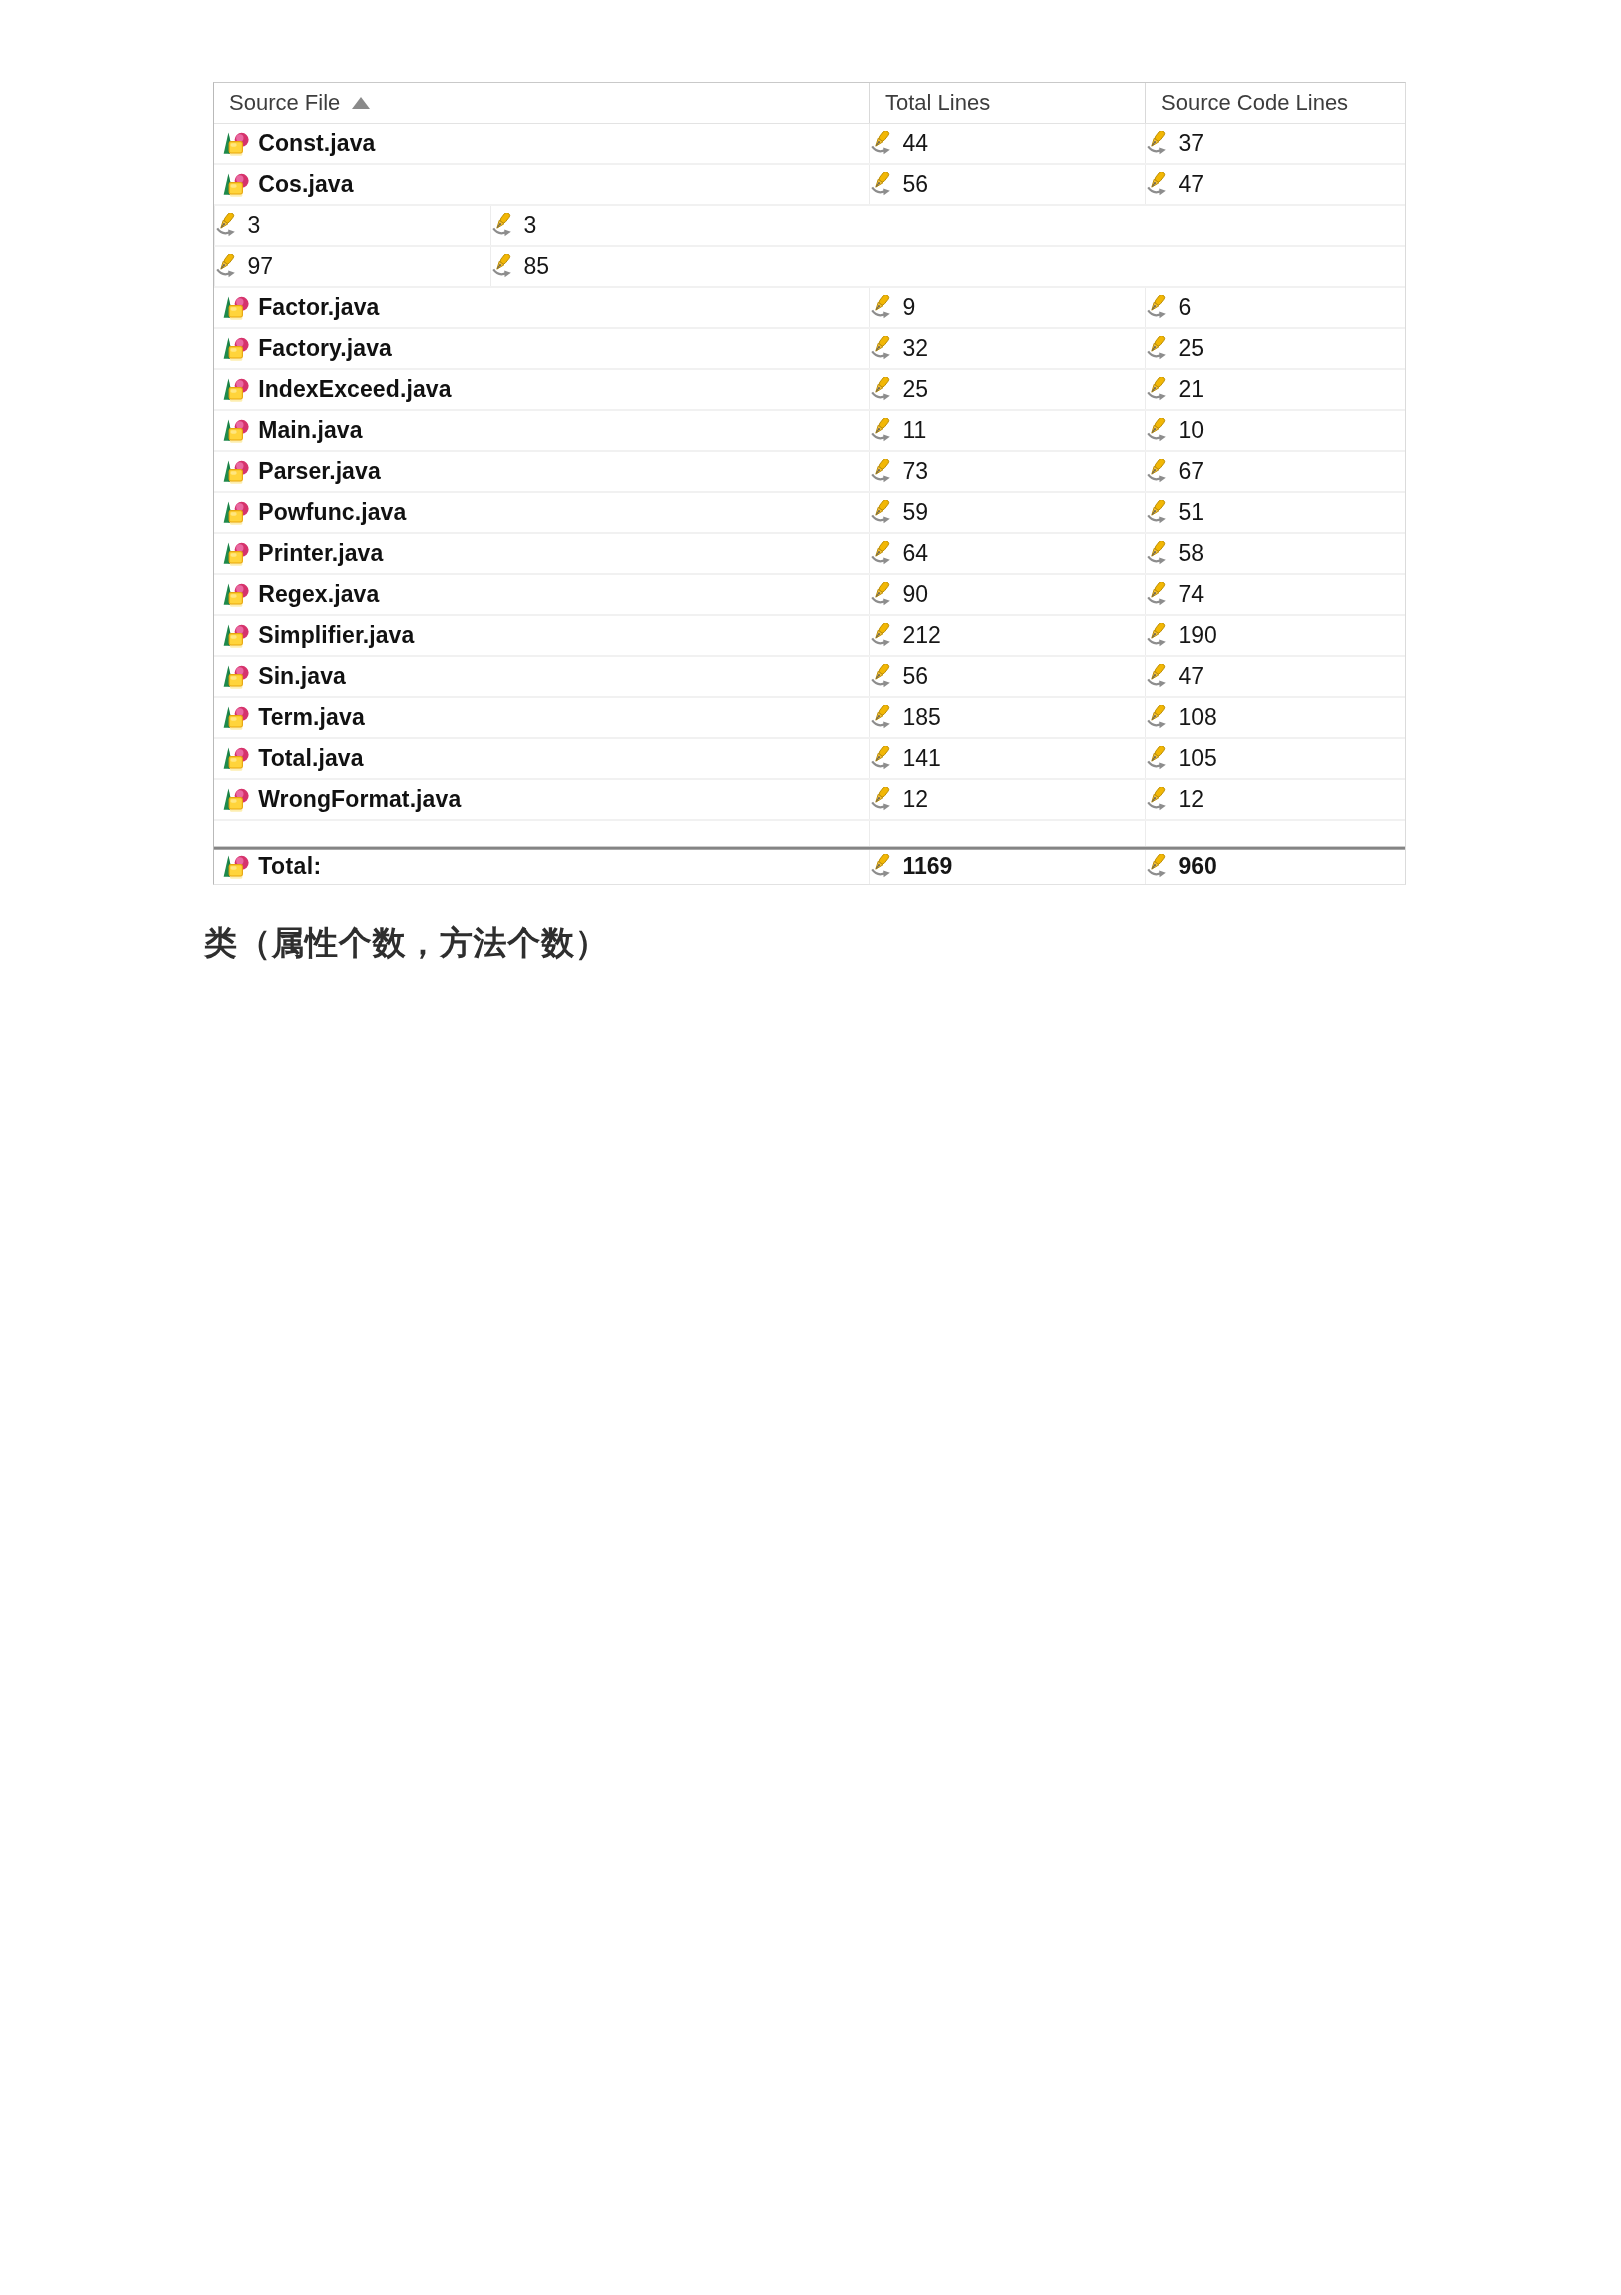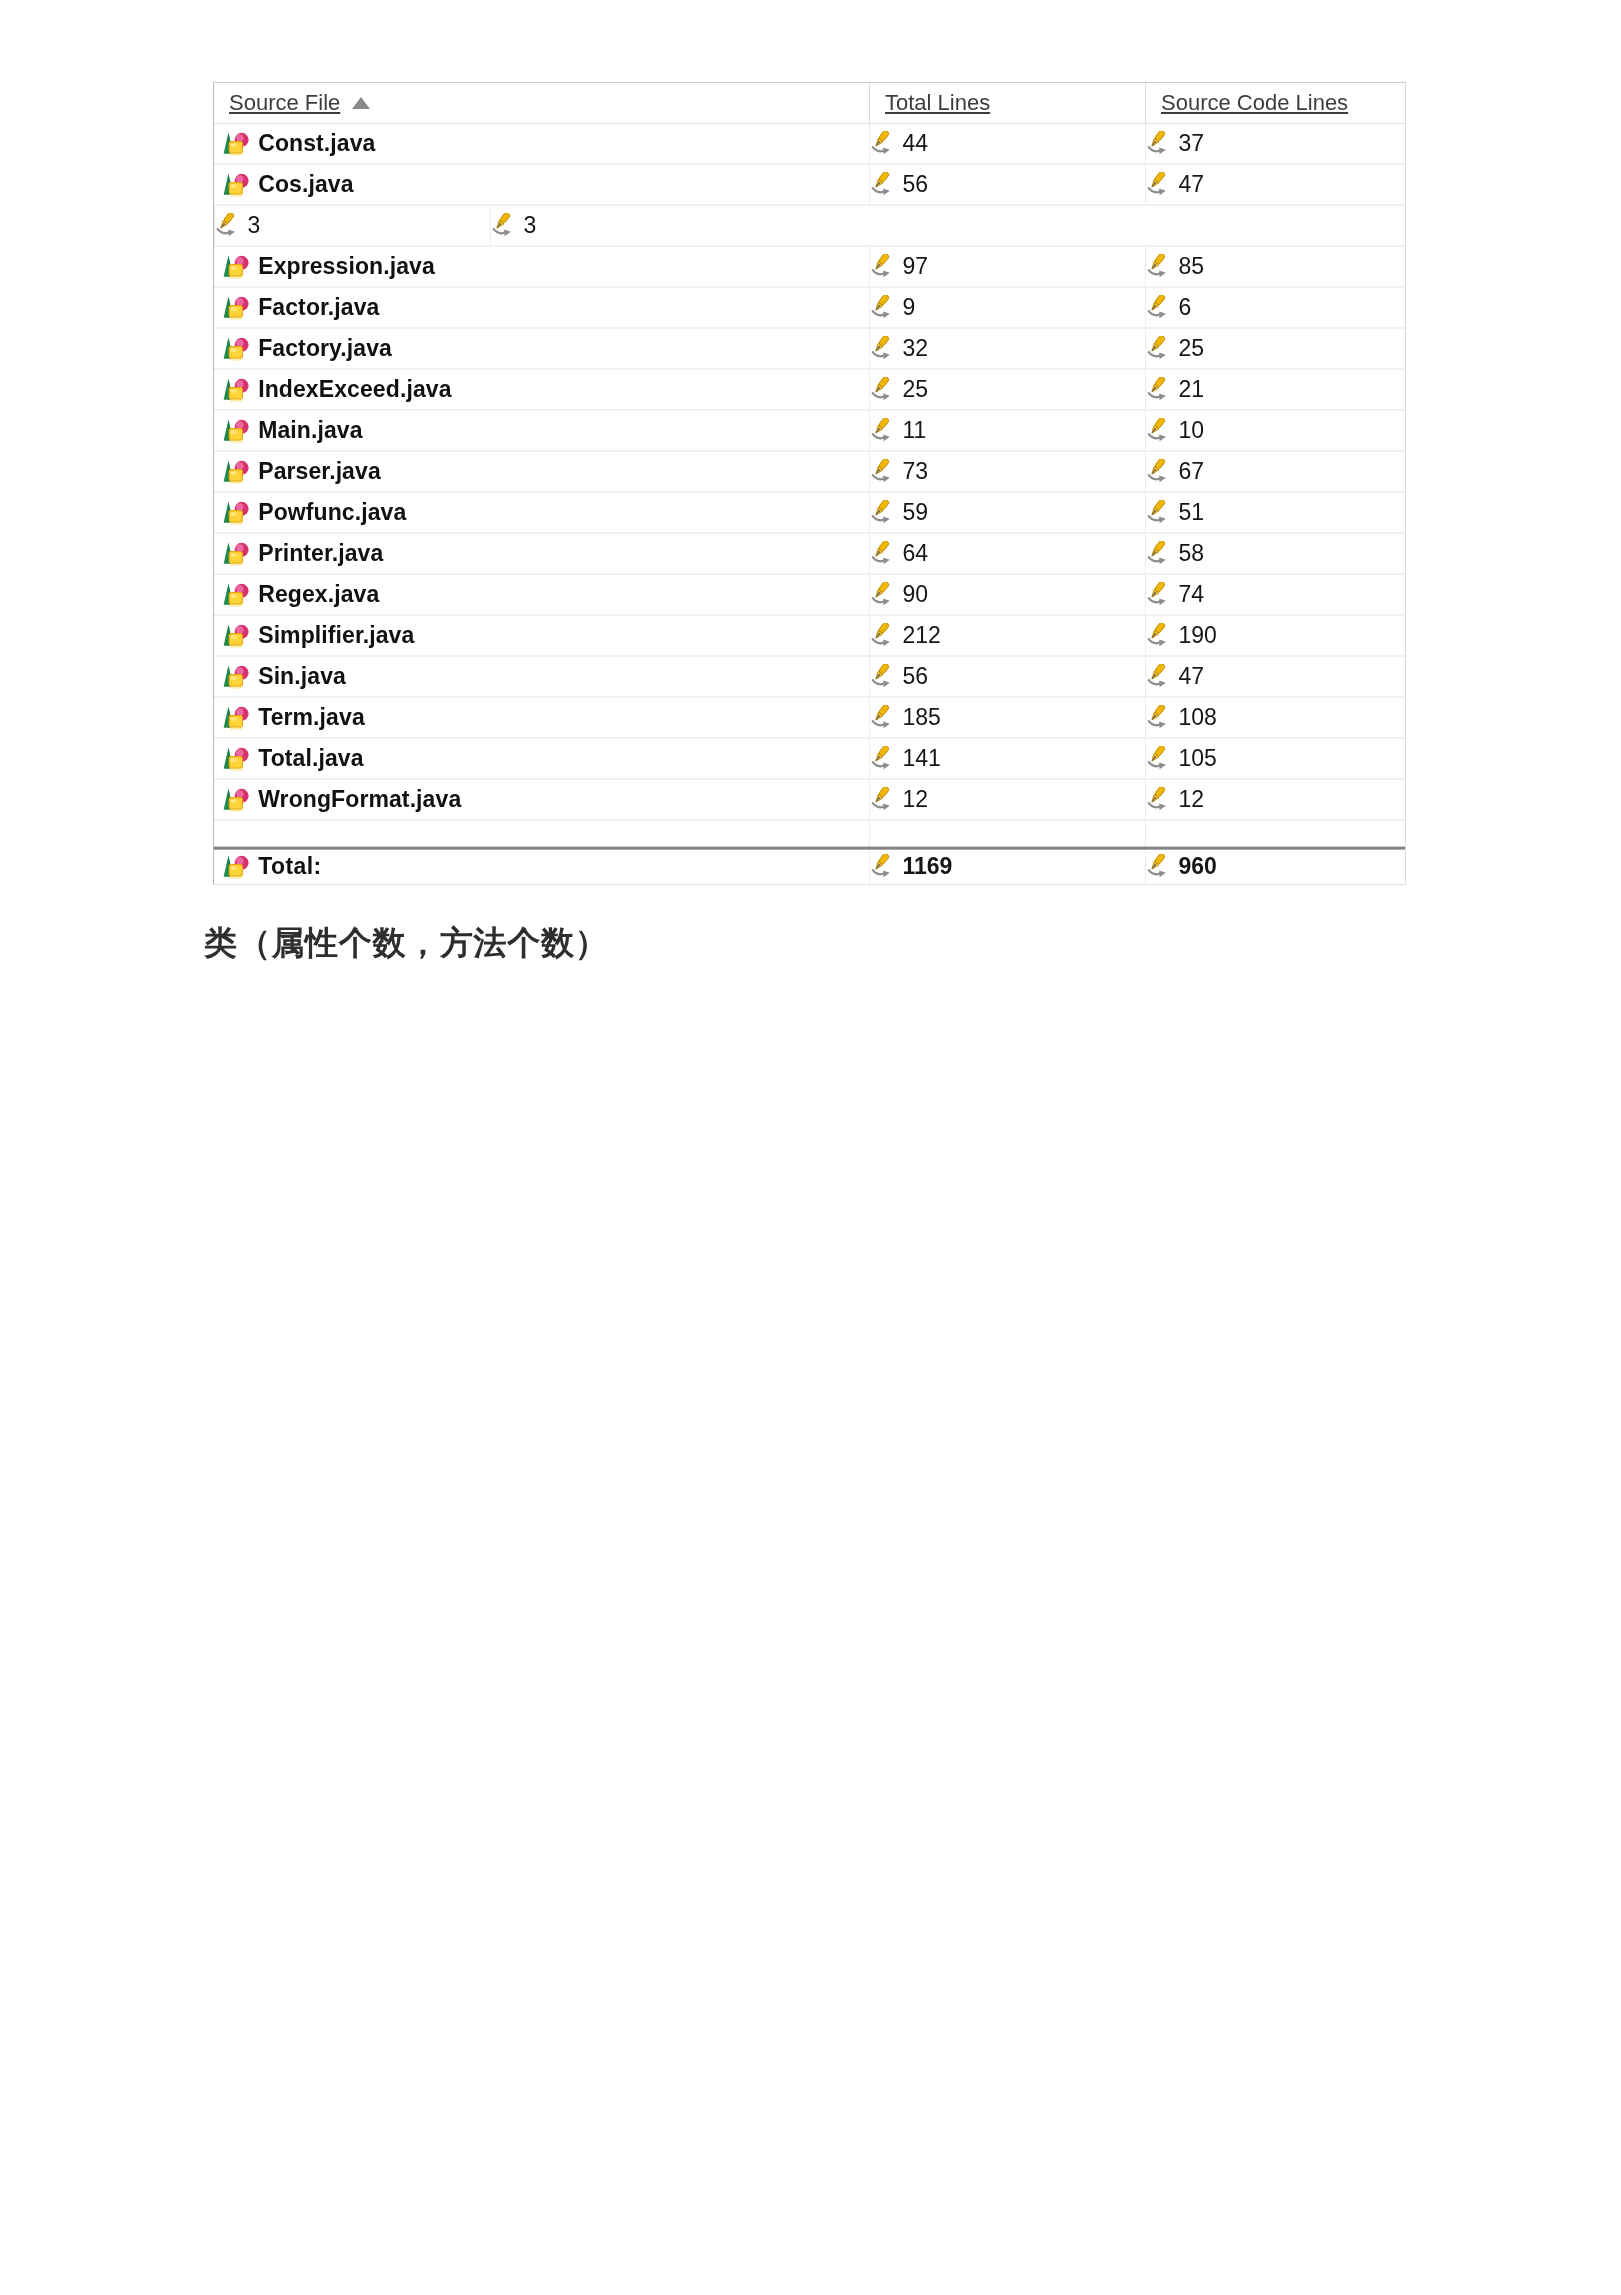--- a/index.html
+++ b/index.html
@@ -22,21 +22,21 @@
   }
   .thead {
     display:flex; height:41px;
     border-bottom:1.5px solid #e3e3e3;
     background:#ffffff;
   }
   .th {
     display:flex; align-items:center;
     color:#3d3d3d; font-size:22px; font-weight:400;
     padding-left:15px; height:100%;
-    white-space:nowrap; overflow:hidden;text-decoration:underline;
+    white-space:nowrap; overflow:hidden;
   }
   .trow { display:flex; height:41px; border-bottom:2.2px solid #f1f1f1; }
   .td { display:flex; align-items:center; height:100%; white-space:nowrap; overflow:hidden; }
 
   .col-file   { width:655px; }
   .col-total  { width:276px; }
   .col-source { flex:1; }
   .tbody .col-total, .tbody .col-source,
   .total-row .col-total, .total-row .col-source,
   .gap-row .col-total, .gap-row .col-source { border-left:1.5px solid #ececec; }
@@ -221,34 +221,20 @@
       <circle cx="14.5" cy="15.5" r="1.3" fill="#5a5a5a"></circle>
       <line x1="14.5" y1="16.5" x2="14.5" y2="21.5" stroke="#5a5a5a" stroke-width="1.3"></line>
     </g>
   </svg>
 </span>
       <span class="num">3</span>
     </div>
   </div>
 
   <div class="trow">
-    <div class="td col-file">
-      <span class="icon">
-  <svg width="27" height="25" viewBox="0 0 36 34">
-    <circle cx="25" cy="12" r="9.5" fill="#d6336c"></circle>
-    <circle cx="22.5" cy="9.5" r="5" fill="#ec6fa8" opacity="0.9"></circle>
-    <path d="M7 2 L13.5 31 L0.5 31 Z" fill="#1f8a4c"></path>
-    <path d="M7 2 L13.5 31 L7 31 Z" fill="#14753c" opacity="0.6"></path>
-    <rect x="9" y="29" width="17" height="4.5" rx="1.5" fill="#fdeeb0"></rect>
-    <rect x="8" y="14.5" width="18" height="15.5" rx="2.5" fill="#ffd43b" stroke="#e8a50c" stroke-width="1.5"></rect>
-    <rect x="10" y="16.5" width="8" height="5" rx="2" fill="#ffe680"></rect>
-  </svg>
-</span>
-      <span class="file-name">Expression.java</span>
-    </div>
     <div class="td col-total">
       <span class="icon">
   <svg width="22" height="25" viewBox="0 0 30 34">
     <path d="M3 21 Q 10 31 21 26" fill="none" stroke="#8d8d8d" stroke-width="3"></path>
     <path d="M18 22.5 L27 25.5 L18.5 31.5 Z" fill="#8d8d8d"></path>
     <g transform="rotate(38 14 12)">
       <rect x="10.5" y="-3" width="8" height="15" rx="3.5" fill="#f2b705" stroke="#b98a00" stroke-width="1.2"></rect>
       <path d="M10.5 12 h8 l-4 10.5 z" fill="#f5c23a" stroke="#b98a00" stroke-width="1.2"></path>
       <circle cx="14.5" cy="15.5" r="1.3" fill="#5a5a5a"></circle>
       <line x1="14.5" y1="16.5" x2="14.5" y2="21.5" stroke="#5a5a5a" stroke-width="1.3"></line>

